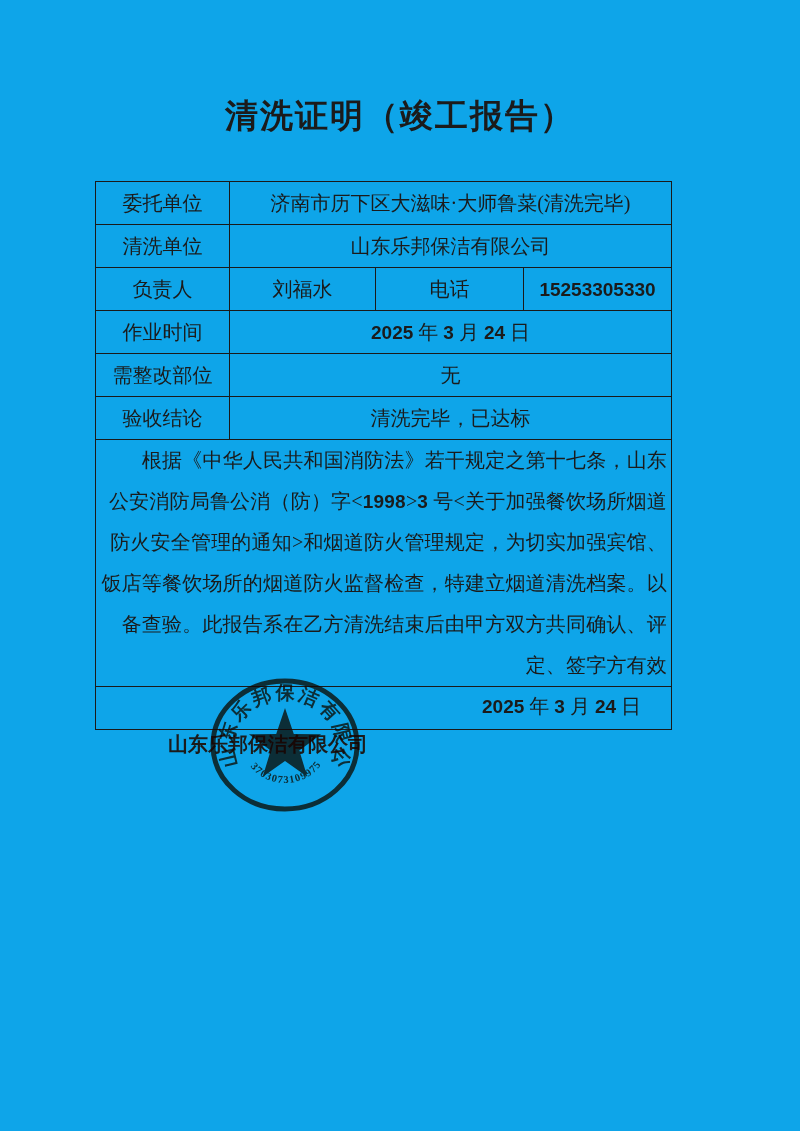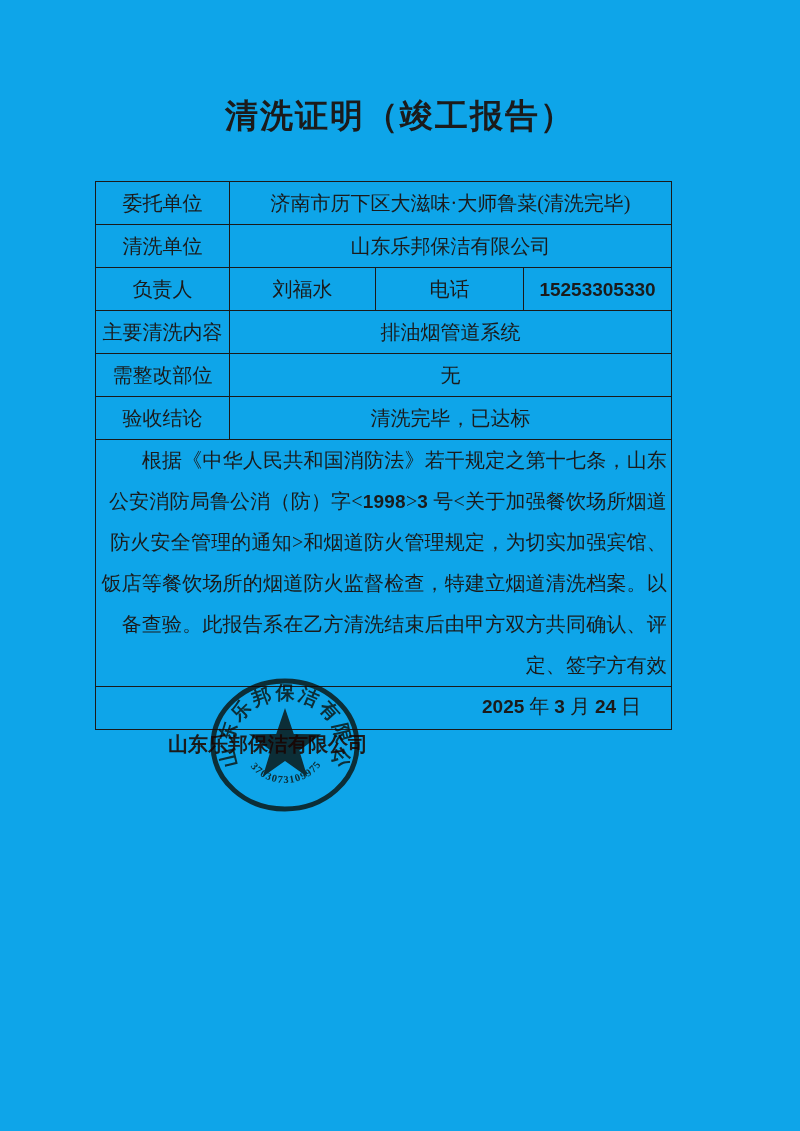--- a/index.html
+++ b/index.html
@@ -110,22 +110,22 @@
         <td class="lbl">清洗单位</td>
         <td colspan="3">山东乐邦保洁有限公司</td>
       </tr>
       <tr>
         <td class="lbl">负责人</td>
         <td>刘福水</td>
         <td class="lbl">电话</td>
         <td><span class="d">15253305330</span></td>
       </tr>
       <tr>
-        <td class="lbl">主要清洗内容</td>
-        <td colspan="3">排油烟管道系统</td>
+        <td class="lbl">作业时间</td>
+        <td colspan="3"><span class="d">2025</span> 年 <span class="d">3</span> 月 <span class="d">24</span> 日</td>
       </tr>
       <tr>
         <td class="lbl">需整改部位</td>
         <td colspan="3">无</td>
       </tr>
       <tr>
         <td class="lbl">验收结论</td>
         <td colspan="3">清洗完毕，已达标</td>
       </tr>
       <tr>

